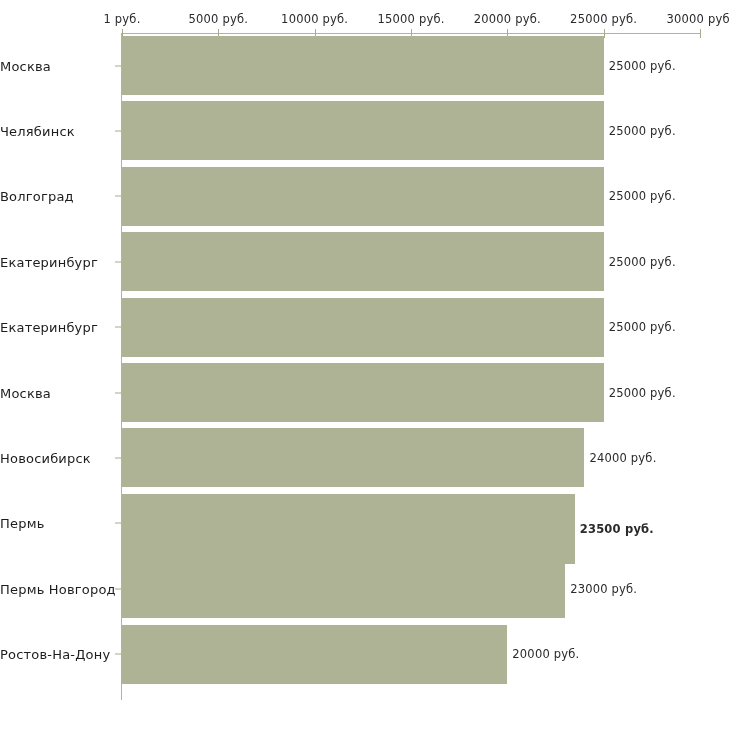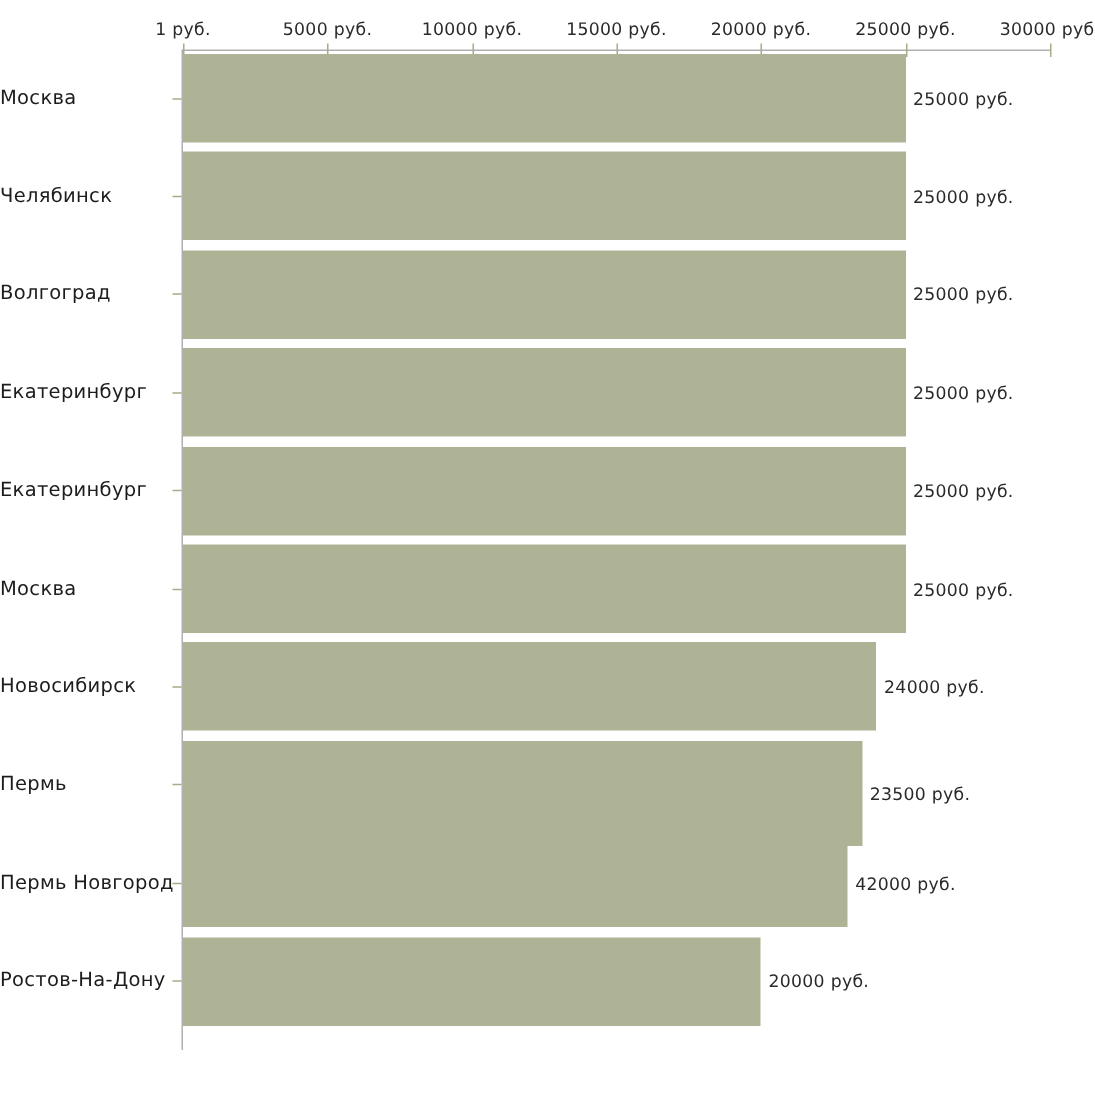--- a/index.html
+++ b/index.html
@@ -166,27 +166,27 @@
         <div class="bar-value" style="left: 603.667px;">25000 руб.</div>
       </div>
       <div class="bar-row" style="top: 363px; height: 59px;">
         <div class="bar" title="Пермь — 25000 руб." style="left: 122px; width: 481.667px; background: rgb(175, 179, 149);"></div>
         <div class="bar-value" style="left: 603.667px;">25000 руб.</div>
       </div>
       <div class="bar-row" style="top: 428.4px; height: 59px;">
         <div class="bar" title="Красноярск — 24000 руб." style="left: 122px; width: 462.4px; background: rgb(175, 179, 149);"></div>
         <div class="bar-value" style="left: 584.4px;">24000 руб.</div>
       </div>
-      <div class="bar-row" style="top: 493.8px; height: 70px;">
+      <div class="bar-row" style="top: 493.8px; height: 70px; font-weight: bold;">
         <div class="bar" title="Самара — 23500 руб." style="left: 122px; width: 452.767px; background: rgb(175, 179, 149);"></div>
         <div class="bar-value" style="left: 574.767px;">23500 руб.</div>
       </div>
       <div class="bar-row" style="top: 559.2px; height: 59px;">
         <div class="bar" title="Нижний Новгород — 23000 руб." style="left: 122px; width: 443.133px; background: rgb(175, 179, 149);"></div>
-        <div class="bar-value" style="left: 565.133px;">42000 руб.</div>
+        <div class="bar-value" style="left: 565.133px;">23000 руб.</div>
       </div>
       <div class="bar-row" style="top: 624.6px; height: 59px;">
         <div class="bar" title="Ростов-На-Дону — 20000 руб." style="left: 122px; width: 385.333px; background: rgb(175, 179, 149);"></div>
         <div class="bar-value" style="left: 507.333px;">20000 руб.</div>
       </div>
     </div>
 
 </div>
 
 </body></html>

